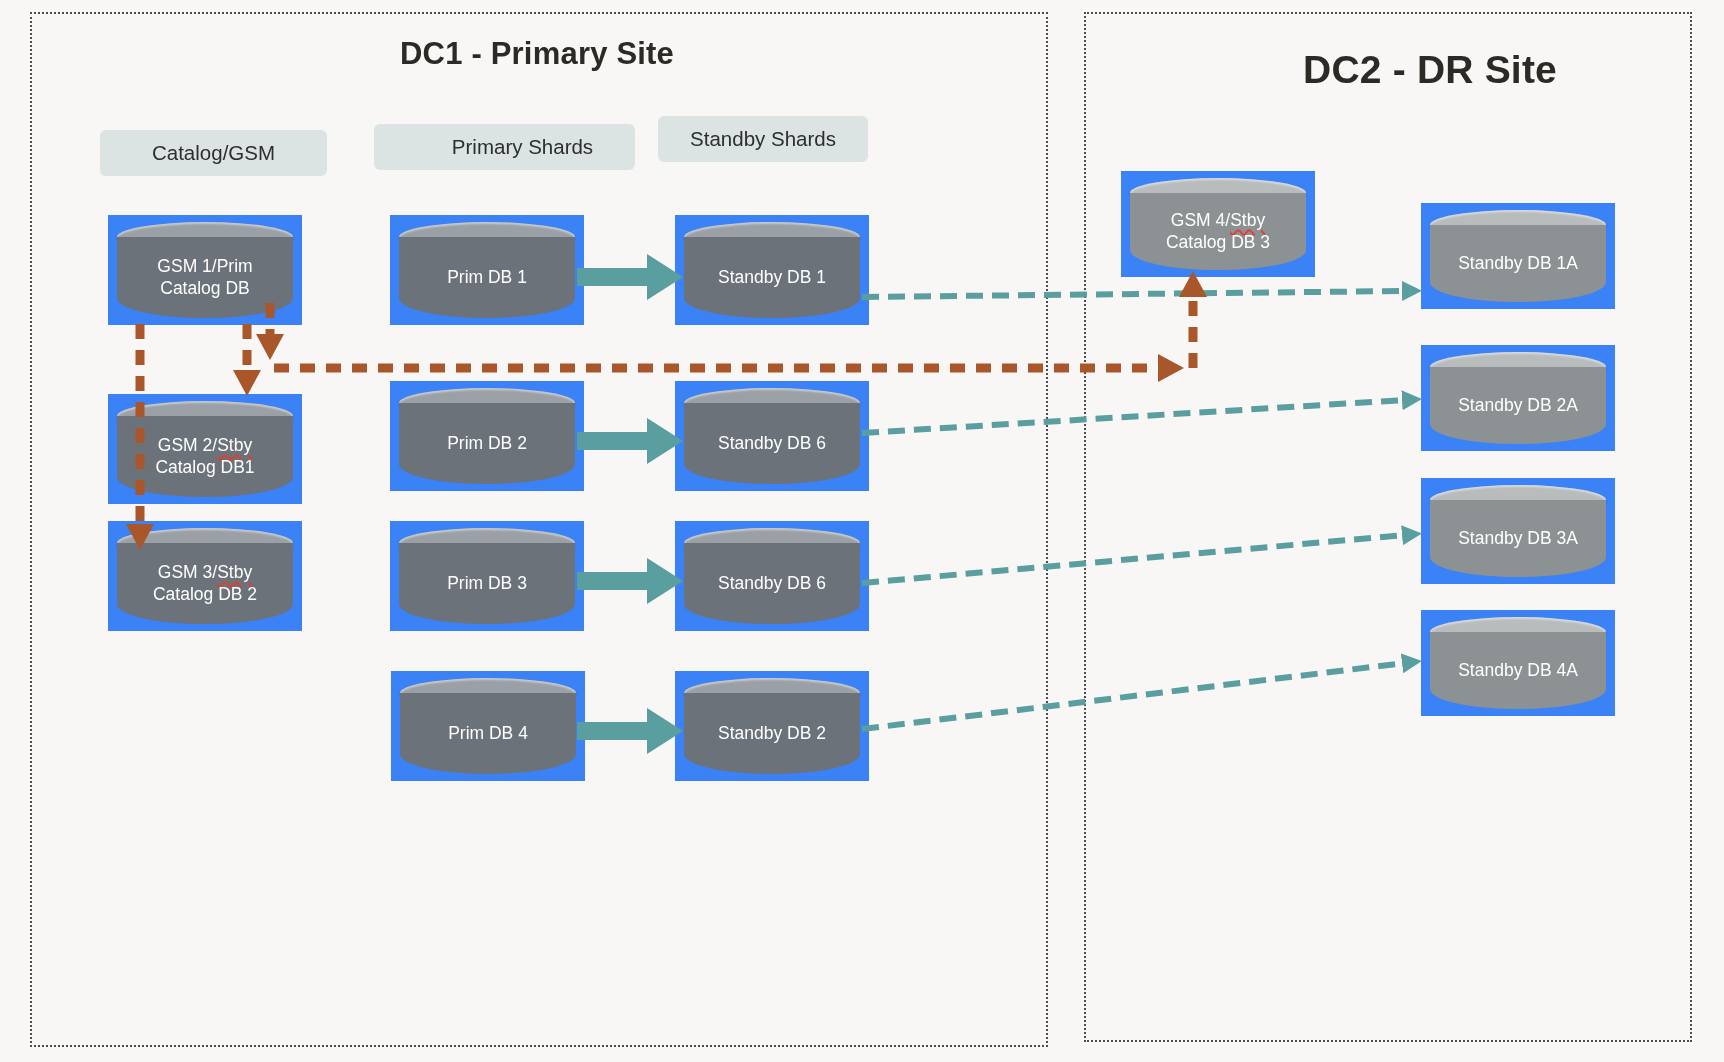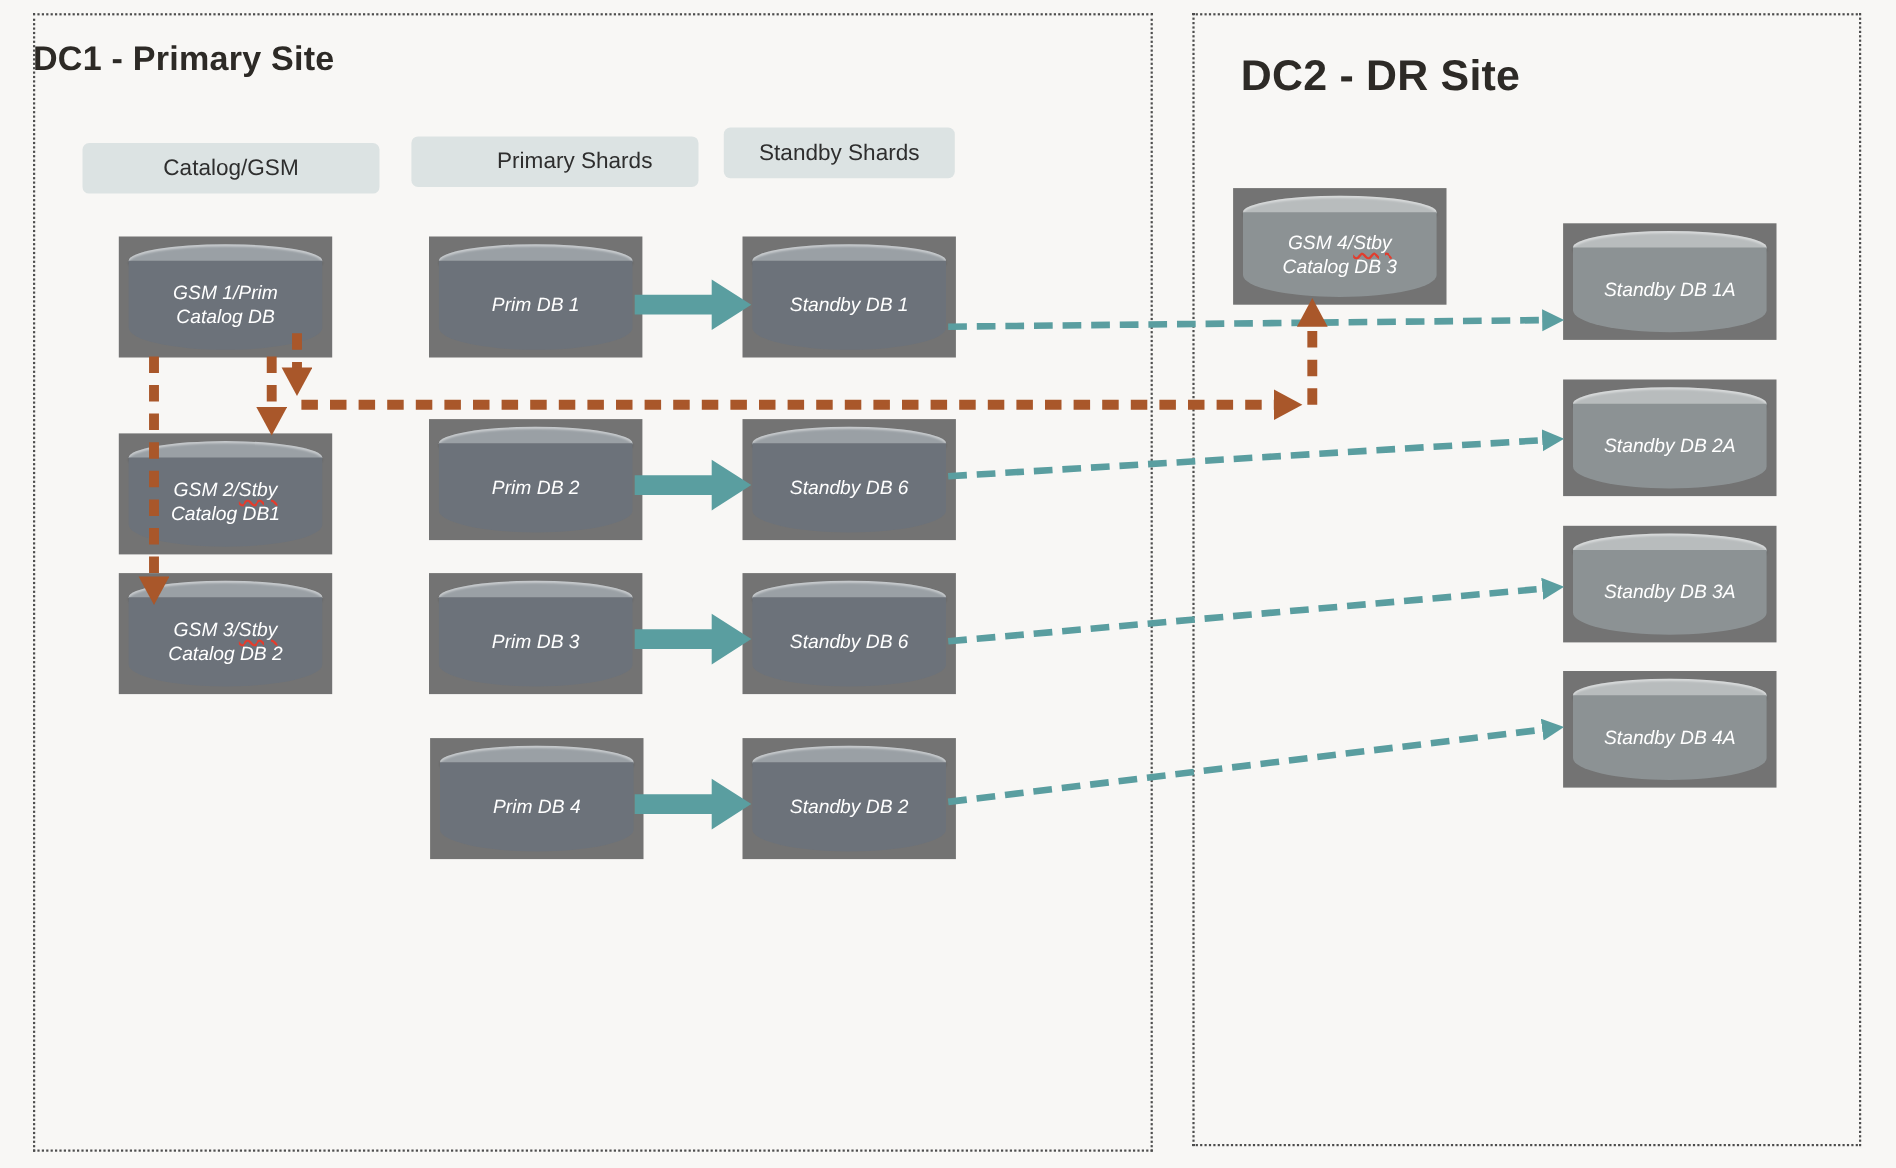--- a/index.html
+++ b/index.html
@@ -6,34 +6,34 @@
   body{
     width:1724px;height:1062px;position:relative;overflow:hidden;
     background:#f8f7f5;
     font-family:"Liberation Sans", sans-serif;
     color:#2d2a27;
   }
   
   .site-box{position:absolute;border:2px dotted #4d4d4d;background:transparent;}
   #dc1-box{left:30px;top:12px;width:1014px;height:1031px;}
   #dc2-box{left:1084px;top:12px;width:604px;height:1026px;}
-  .site-title{position:absolute;text-align:left;font-weight:700;color:#2d2a26;letter-spacing:.2px;}
+  .site-title{position:absolute;text-align:center;font-weight:700;color:#2d2a26;letter-spacing:.2px;}
   #dc1-title{left:30px;top:36px;width:1014px;font-size:31px;}
   #dc2-title{left:1128px;top:48px;width:604px;font-size:39px;}
   
   .pill{
     position:absolute;height:46px;border-radius:6px;background:#dce3e3;
     display:flex;align-items:center;justify-content:center;
     font-size:20.5px;color:#2e2e2e;
   }
-  #pill-catalog{left:75px;top:130px;width:270px;}
+  #pill-catalog{left:100px;top:130px;width:227px;}
   #pill-primary{left:374px;top:124px;width:225px;padding-left:36px;}
   #pill-standby{left:658px;top:116px;width:210px;}
   
-  .cyl-wrap{position:absolute;background:#737373;padding:7px 9px;font-style:italic;}
+  .cyl-wrap{position:absolute;background:#3b82f6;padding:7px 9px;}
   .cyl{position:relative;width:176px;height:96px;}
   .cyl-wrap.sm .cyl{height:92px;}
   .cyl-body{position:absolute;left:0;right:0;top:15px;bottom:0;
     border-radius:0 0 50% 50% / 0 0 20px 20px;}
   .cyl-top{position:absolute;left:0;right:0;top:0;height:30px;border-radius:50%;
     box-shadow:0 2px 2px rgba(0,0,0,.22), inset 0 2px 2px rgba(255,255,255,.45);}
   .dark .cyl-body{background:#6c727a;}
   .dark .cyl-top{background:#9aa0a5;}
   .light .cyl-body{background:#8c9294;}
   .light .cyl-top{background:#b8bcbd;}

